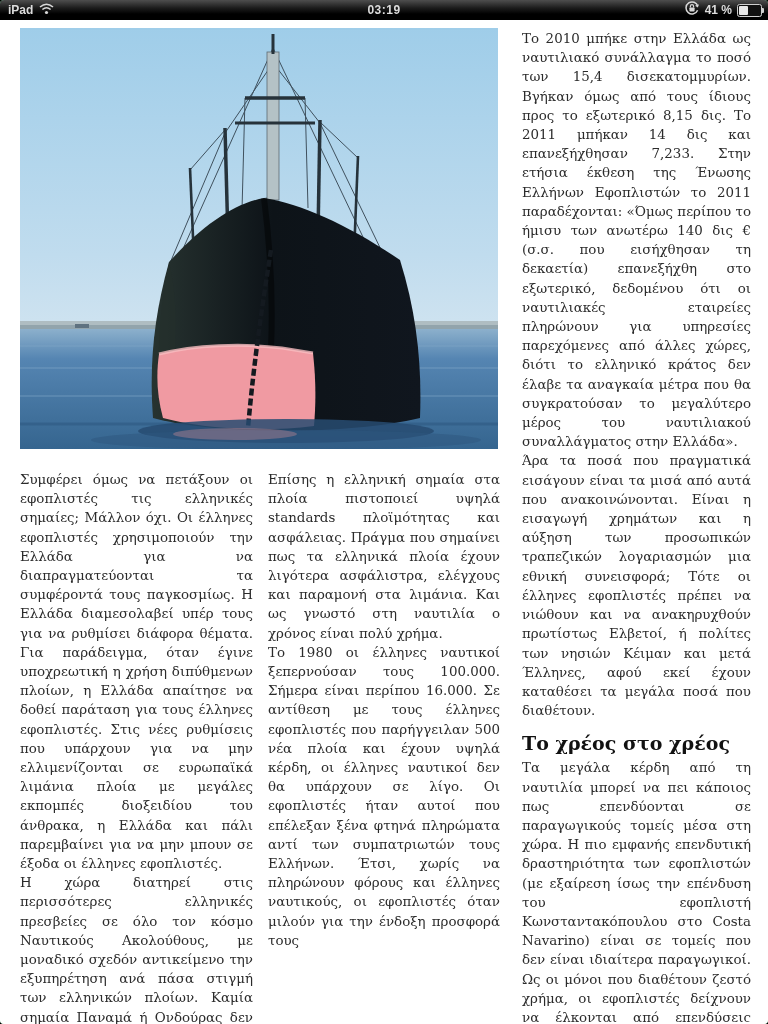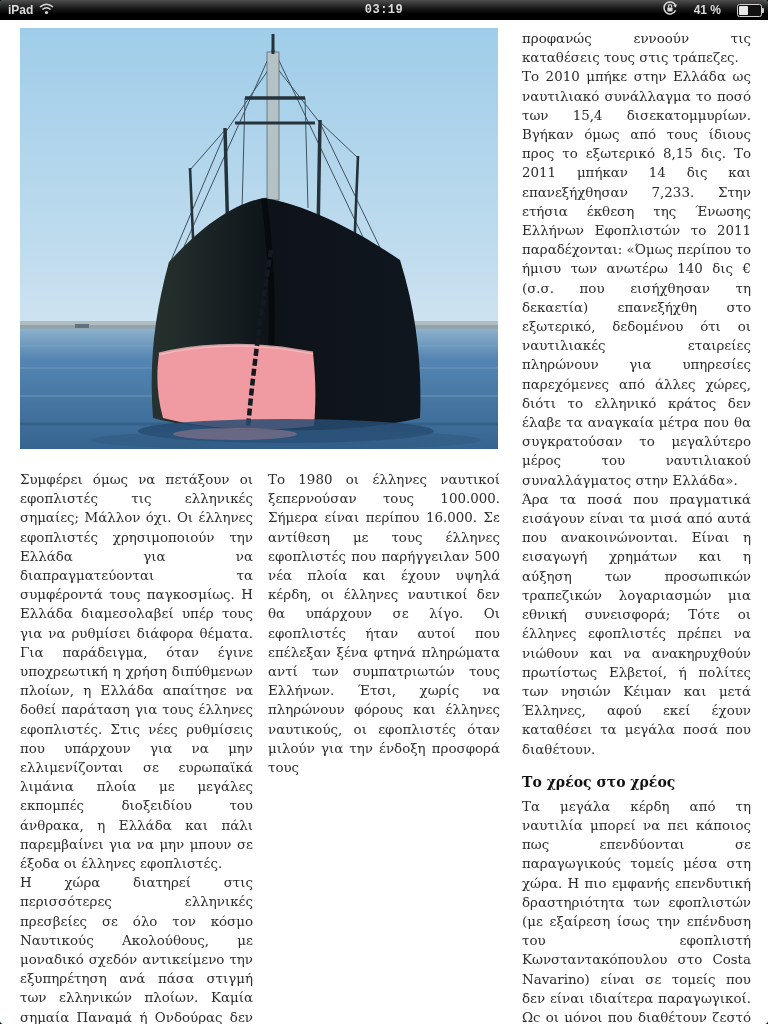--- a/index.html
+++ b/index.html
@@ -4,36 +4,36 @@
 <style>
   html,body{margin:0;padding:0;background:#000;}
   .screen{position:relative;width:768px;height:1024px;background:#86efac;border-radius:4px;overflow:hidden;
           font-family:"DejaVu Serif","Liberation Serif",serif;}
   
   .statusbar{position:absolute;top:0;left:0;right:0;height:20px;
              background:linear-gradient(#4e4e4e,#1c1c1c 40%,#000 70%);
              color:#dcdcdc;font-family:"Liberation Sans","DejaVu Sans",sans-serif;
              font-size:12px;font-weight:bold;display:flex;align-items:center;z-index:5;}
   .sb-left{position:absolute;left:8px;top:0;height:20px;display:flex;align-items:center;gap:6px;}
-  .sb-center{position:absolute;left:0;right:0;text-align:center;letter-spacing:.5px;font-family:Liberation Mono, monospace;}
-  .sb-right{position:absolute;right:6px;top:0;height:20px;display:flex;align-items:center;gap:16px;}
+  .sb-center{position:absolute;left:0;right:0;text-align:center;letter-spacing:.5px;}
+  .sb-right{position:absolute;right:6px;top:0;height:20px;display:flex;align-items:center;gap:5px;}
   .batt{position:relative;width:23px;height:11px;border:1px solid #cfcfcf;border-radius:2.5px;background:#111;}
   .batt .fill{position:absolute;left:1px;top:1px;bottom:1px;width:41%;background:#e8e8e8;border-radius:1px;}
   .batt .nub{position:absolute;right:-3px;top:3px;width:2px;height:5px;background:#cfcfcf;border-radius:0 1px 1px 0;}
   
   .page{position:absolute;top:20px;left:0;right:0;bottom:0;background:#fff;}
   .photo{position:absolute;left:20px;top:8px;width:478px;height:421px;margin:0;}
   .photo svg{display:block;}
   
   .col{position:absolute;color:#2b2b2b;font-size:13.4px;line-height:19.2px;text-align:justify;}
   .col p{margin:0;}
   .col-left {left:20px; top:450px;width:233px;height:560px;overflow:hidden;}
   .col-mid  {left:268px;top:450px;width:232px;height:560px;overflow:hidden;}
   .col-right{left:522px;top:9px;  width:229px;height:993px;overflow:hidden;}
-  .col h2{font-size:14px;line-height:20px;margin:13px 0 5px 0;color:#111;
+  .col h2{font-size:19px;line-height:20px;margin:13px 0 5px 0;color:#111;
           font-family:"DejaVu Serif","Liberation Serif",serif;font-weight:bold;text-align:left;}
 </style>
 </head>
 <body>
 
 <div class="screen">
 
   <div class="statusbar">
     <div class="sb-left">
       <span>iPad</span>
@@ -131,25 +131,25 @@
         <ellipse cx="215" cy="406" rx="62" ry="6" fill="#c98a94" opacity="0.4"></ellipse>
       </svg>
     </figure>
 
     <div class="col col-left">
       <p>Συμφέρει όμως να πετάξουν οι εφοπλιστές τις ελληνικές σημαίες; Μάλλον όχι. Οι έλληνες εφοπλιστές χρησιμοποιούν την Ελλάδα για να διαπραγματεύονται τα συμφέροντά τους παγκοσμίως. Η Ελλάδα διαμεσολαβεί υπέρ τους για να ρυθμίσει διάφορα θέματα. Για παράδειγμα, όταν έγινε υποχρεωτική η χρήση διπύθμενων πλοίων, η Ελλάδα απαίτησε να δοθεί παράταση για τους έλληνες εφοπλιστές. Στις νέες ρυθμίσεις που υπάρχουν για να μην ελλιμενίζονται σε ευρωπαϊκά λιμάνια πλοία με μεγάλες εκπομπές διοξειδίου του άνθρακα, η Ελλάδα και πάλι παρεμβαίνει για να μην μπουν σε έξοδα οι έλληνες εφοπλιστές.</p>
       <p>Η χώρα διατηρεί στις περισσότερες ελληνικές πρεσβείες σε όλο τον κόσμο Ναυτικούς Ακολούθους, με μοναδικό σχεδόν αντικείμενο την εξυπηρέτηση ανά πάσα στιγμή των ελληνικών πλοίων. Καμία σημαία Παναμά ή Ονδούρας δεν μπορεί να εξασφαλίσει την ασφάλεια της ελληνικής σημαίας.</p>
     </div>
 
     <div class="col col-mid">
+      <p>Επίσης η ελληνική σημαία στα πλοία πιστοποιεί υψηλά standards πλοϊμότητας και ασφάλειας. Πράγμα που σημαίνει πως τα ελληνικά πλοία έχουν λιγότερα ασφάλιστρα, ελέγχους και παραμονή στα λιμάνια. Και ως γνωστό στη ναυτιλία ο χρόνος είναι πολύ χρήμα.</p>
       <p>Το 1980 οι έλληνες ναυτικοί ξεπερνούσαν τους 100.000. Σήμερα είναι περίπου 16.000. Σε αντίθεση με τους έλληνες εφοπλιστές που παρήγγειλαν 500 νέα πλοία και έχουν υψηλά κέρδη, οι έλληνες ναυτικοί δεν θα υπάρχουν σε λίγο. Οι εφοπλιστές ήταν αυτοί που επέλεξαν ξένα φτηνά πληρώματα αντί των συμπατριωτών τους Ελλήνων. Έτσι, χωρίς να πληρώνουν φόρους και έλληνες ναυτικούς, οι εφοπλιστές όταν μιλούν για την ένδοξη προσφορά τους</p>
     </div>
 
     <div class="col col-right">
-      <p>προφανώς εννοούν τις καταθέσεις τους στις τράπεζες.</p>
       <p>Το 2010 μπήκε στην Ελλάδα ως ναυτιλιακό συνάλλαγμα το ποσό των 15,4 δισεκατομμυρίων. Βγήκαν όμως από τους ίδιους προς το εξωτερικό 8,15 δις. Το 2011 μπήκαν 14 δις και επανεξήχθησαν 7,233. Στην ετήσια έκθεση της Ένωσης Ελλήνων Εφοπλιστών το 2011 παραδέχονται: «Όμως περίπου το ήμισυ των ανωτέρω 140 δις € (σ.σ. που εισήχθησαν τη δεκαετία) επανεξήχθη στο εξωτερικό, δεδομένου ότι οι ναυτιλιακές εταιρείες πληρώνουν για υπηρεσίες παρεχόμενες από άλλες χώρες, διότι το ελληνικό κράτος δεν έλαβε τα αναγκαία μέτρα που θα συγκρατούσαν το μεγαλύτερο μέρος του ναυτιλιακού συναλλάγματος στην Ελλάδα».</p>
       <p>Άρα τα ποσά που πραγματικά εισάγουν είναι τα μισά από αυτά που ανακοινώνονται. Είναι η εισαγωγή χρημάτων και η αύξηση των προσωπικών τραπεζικών λογαριασμών μια εθνική συνεισφορά; Τότε οι έλληνες εφοπλιστές πρέπει να νιώθουν και να ανακηρυχθούν πρωτίστως Ελβετοί, ή πολίτες των νησιών Κέιμαν και μετά Έλληνες, αφού εκεί έχουν καταθέσει τα μεγάλα ποσά που διαθέτουν.</p>
       <h2>Το χρέος στο χρέος</h2>
       <p>Τα μεγάλα κέρδη από τη ναυτιλία μπορεί να πει κάποιος πως επενδύονται σε παραγωγικούς τομείς μέσα στη χώρα. Η πιο εμφανής επενδυτική δραστηριότητα των εφοπλιστών (με εξαίρεση ίσως την επένδυση του εφοπλιστή Κωνσταντακόπουλου στο Costa Navarino) είναι σε τομείς που δεν είναι ιδιαίτερα παραγωγικοί. Ως οι μόνοι που διαθέτουν ζεστό χρήμα, οι εφοπλιστές δείχνουν να έλκονται από επενδύσεις prestige και διαπλοκής.</p>
 
     </div>
 
   </div>
 </div>
 

